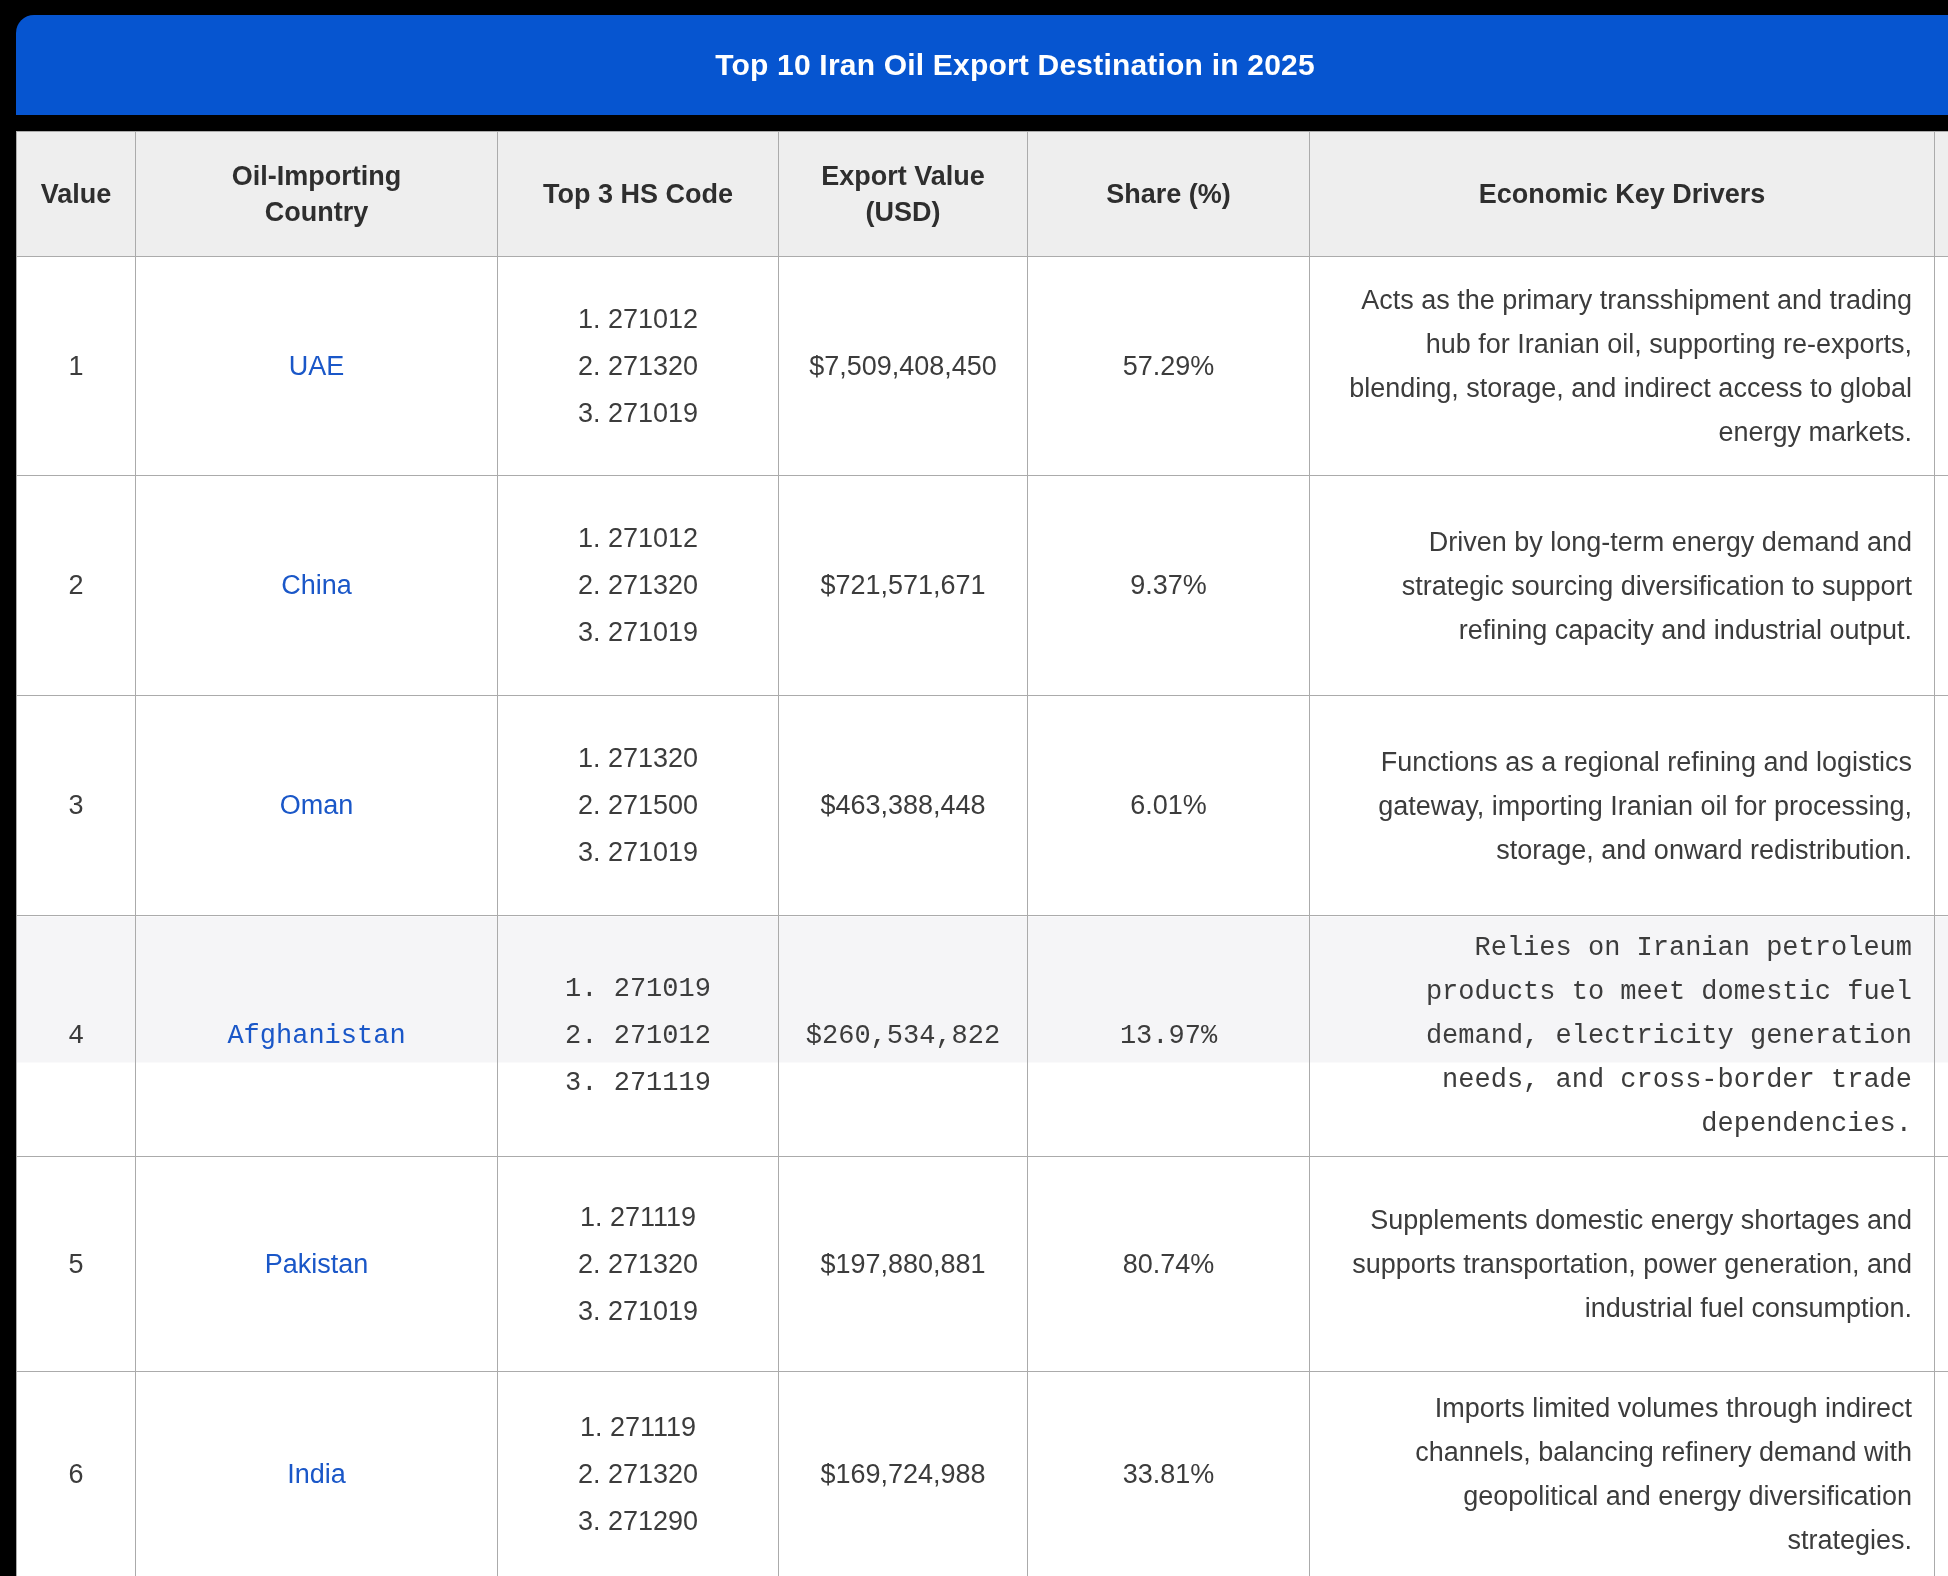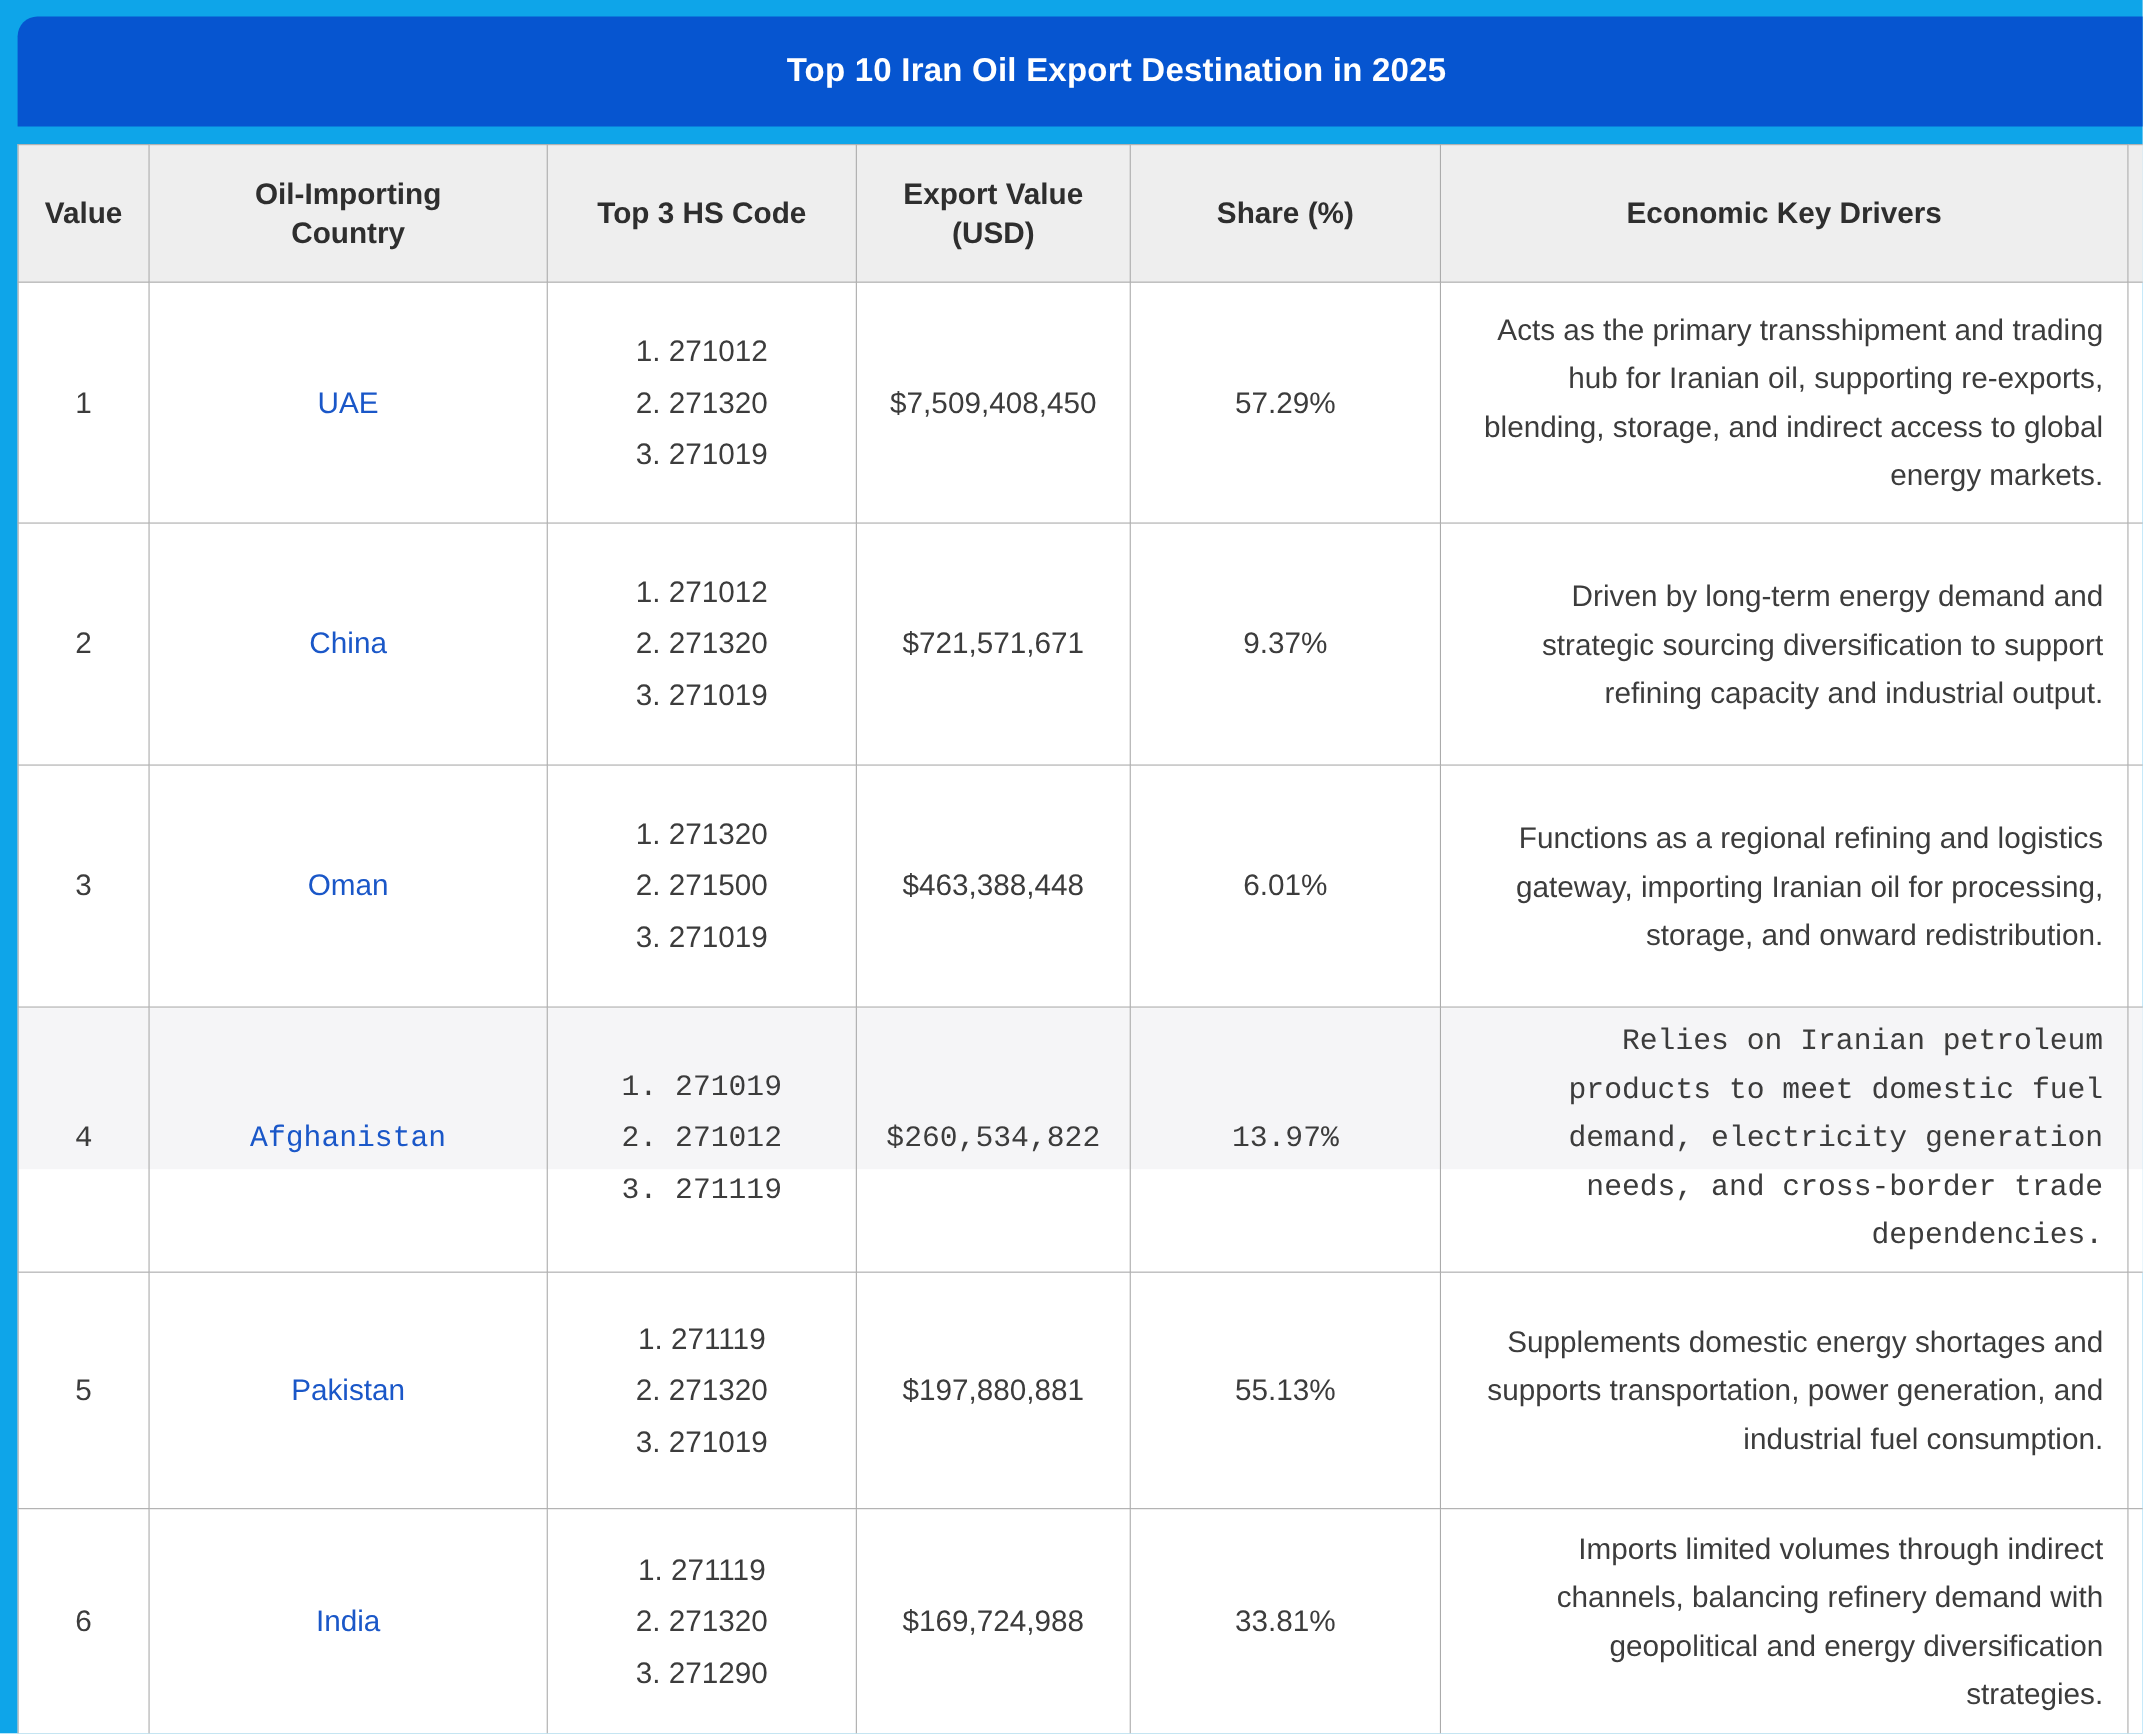--- a/index.html
+++ b/index.html
@@ -5,21 +5,21 @@
   html, body {
     margin: 0;
     padding: 0;
     background: #ffffff;
     font-family: "Liberation Sans", sans-serif;
   }
   .viewport {
     width: 1948px;
     height: 1576px;
     overflow: hidden;
-    background: #0ea5e9;
+    background: #000000;
     box-sizing: border-box;
     padding: 15px 0 0 16px;
     position: relative;
   }
   .title-bar {
     width: 1998px;
     height: 100px;
     background: #0655d0;
     border-radius: 18px 18px 0 0;
     display: flex;
@@ -181,21 +181,21 @@
         <td class="rank">5</td>
         <td>
           <a href="#" class="country-link">Pakistan</a>
         </td>
         <td class="hs">
           <div>1. 271119</div>
           <div>2. 271320</div>
           <div>3. 271019</div>
         </td>
         <td>$197,880,881</td>
-        <td>55.13%</td>
+        <td>80.74%</td>
         <td class="drivers">Supplements domestic energy shortages and supports transportation, power generation, and industrial fuel consumption.</td>
         <td></td>
       </tr>
 
       <tr style="height:205px">
         <td class="rank">6</td>
         <td>
           <a href="#" class="country-link">India</a>
         </td>
         <td class="hs">

